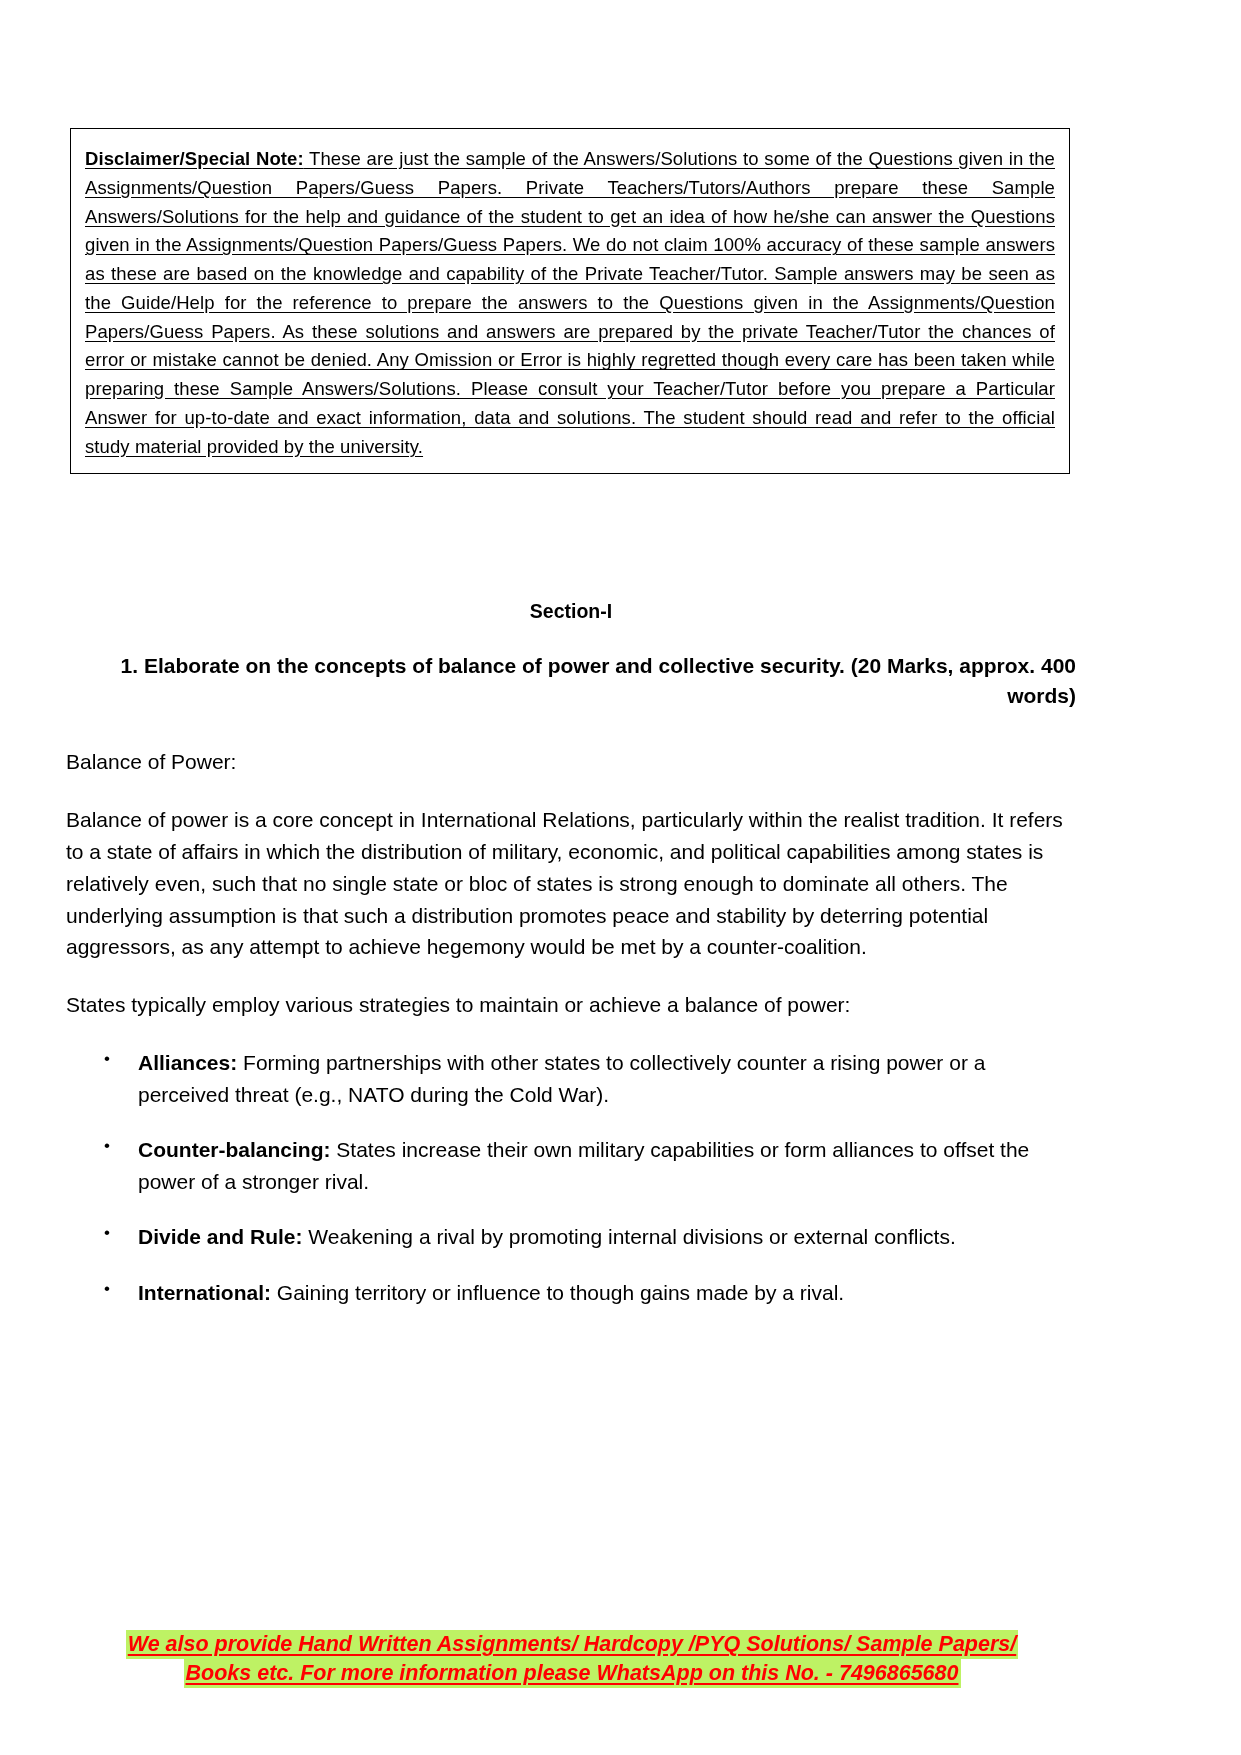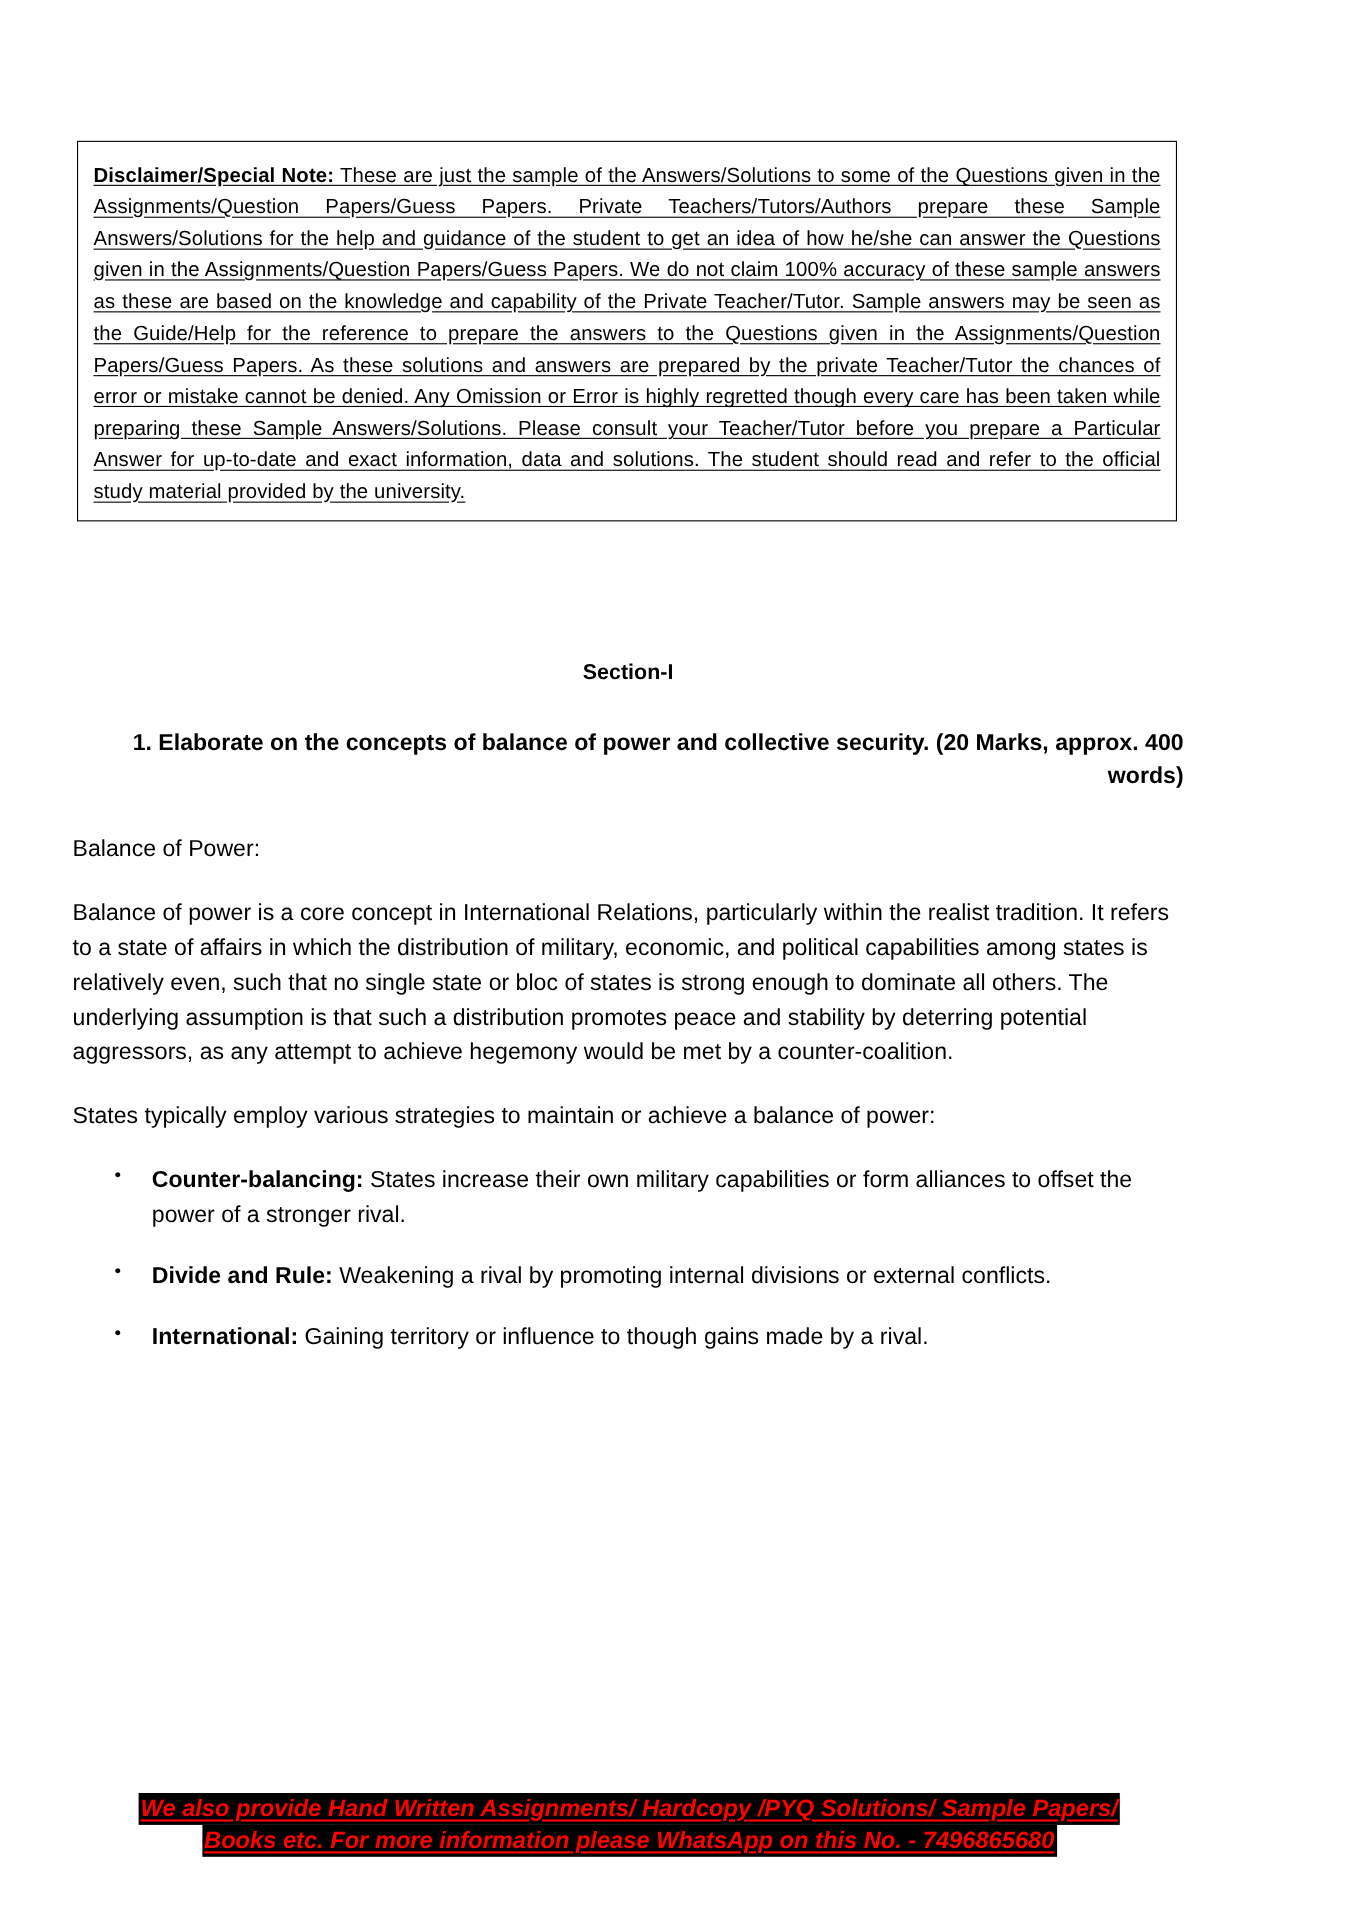--- a/index.html
+++ b/index.html
@@ -51,21 +51,21 @@
   .content {
     position: absolute;
     left: 66px;
     top: 600px;
     width: 1010px;
   }
   .section-heading {
     text-align: center;
     font-weight: bold;
     font-size: 19.5px;
-    margin: 0 0 38px 0;
+    margin: 0 0 28px 0;
   }
   .question {
     font-weight: bold;
     font-size: 21px;
     line-height: 1.45;
     margin: 0 0 34px 0;
     text-align: right;
   }
   p.para {
     font-size: 21px;
@@ -104,21 +104,21 @@
     color: #ff0000;
     font-weight: bold;
     font-style: italic;
     font-size: 21.5px;
     line-height: 1.35;
     text-decoration: underline;
     text-underline-offset: 3px;
   }
   .promo .line {
     display: block;
-    background: #000000;
+    background: #bef264;
     width: fit-content;
     margin: 0 auto;
     padding: 0 2px;
   }
 </style>
 </head>
 <body>
 
 <div class="page">
 
@@ -132,20 +132,21 @@
 
     <div class="question">1. Elaborate on the concepts of balance of power and collective security. (20 Marks, approx. 400 words)</div>
 
     <p class="para">Balance of Power:</p>
 
     <p class="para">Balance of power is a core concept in International Relations, particularly within the realist tradition. It refers to a state of affairs in which the distribution of military, economic, and political capabilities among states is relatively even, such that no single state or bloc of states is strong enough to dominate all others. The underlying assumption is that such a distribution promotes peace and stability by deterring potential aggressors, as any attempt to achieve hegemony would be met by a counter-coalition.</p>
 
     <p class="para">States typically employ various strategies to maintain or achieve a balance of power:</p>
 
     <ul class="bullets">
+      <li><b>Alliances:</b><span> Forming partnerships with other states to collectively counter a rising power or a perceived threat (e.g., NATO during the Cold War).</span></li>
       <li><b>Counter-balancing:</b><span> States increase their own military capabilities or form alliances to offset the power of a stronger rival.</span></li>
       <li><b>Divide and Rule:</b><span> Weakening a rival by promoting internal divisions or external conflicts.</span></li>
       <li><b>International:</b><span> Gaining territory or influence to though gains made by a rival.</span></li>
     </ul>
 
   </div>
 
   <div class="promo">
     <span class="line">We also provide Hand Written Assignments/ Hardcopy /PYQ Solutions/ Sample Papers/</span>
     <span class="line">Books etc. For more information please WhatsApp on this No. - 7496865680</span>

